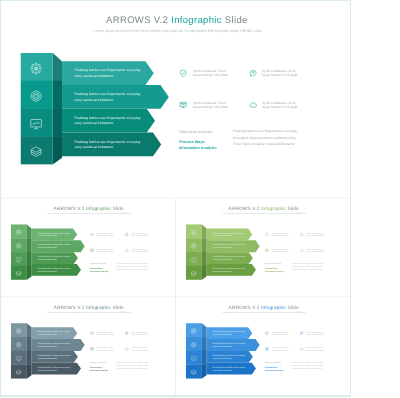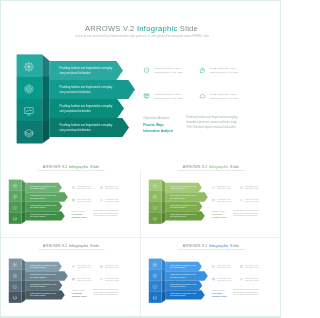--- a/index.html
+++ b/index.html
@@ -15,21 +15,21 @@
 </style>
 </head>
 <body>
 
 <div class="page">
   <div class="sheet"></div>
   <div class="hline" style="left:1px;top:158px;width:279px;height:1px;"></div>
   <div class="hline" style="left:1px;top:237px;width:279px;height:1px;"></div>
   <div class="vline" style="left:140px;top:159px;width:1px;height:157px;"></div>
   <div id="slides">
-      <div class="slide" style="left: 1px; top: 13px; width: 279px; height: 157px; text-align: center;">
+      <div class="slide" style="left: 1px; top: 1px; width: 279px; height: 157px; text-align: center;">
         <svg width="279" height="157" viewBox="0 0 279 157" preserveAspectRatio="none" xmlns="http://www.w3.org/2000/svg">
           <rect x="0" y="0" width="279" height="157" fill="#ffffff"></rect>
           <text x="140.5" y="17.8" text-anchor="middle" font-family="Liberation Sans, sans-serif" font-size="7.6" fill="#7d8a8a" letter-spacing="0.27"><tspan>ARROWS V.2 </tspan><tspan fill="#17a398">Infographic</tspan><tspan> Slide</tspan></text>
           <text x="141.2" y="24.3" text-anchor="middle" font-family="Liberation Sans, sans-serif" font-size="2.98" fill="#b6c0c0">Lorem ipsum text level level lorem before step padi out v1 edit gluten-free bespoke apiae PBRBD sofa.</text>
           <path d="M48.6 48 L115.4 48 L122 57.5 L115.4 67 L48.6 67 Z" fill="#2ba8a0"></path>
           <text x="58.5" y="56.2" font-family="Liberation Sans, sans-serif" font-size="2.72" fill="#e4f5f2">Prashtag fashion axe fingerstache everyday</text>
           <text x="58.5" y="60.6" font-family="Liberation Sans, sans-serif" font-size="2.72" fill="#e4f5f2">carry waistcoat kickstarter.</text>
           <path d="M48.6 67 L127.4 67 L134 76.5 L127.4 86 L48.6 86 Z" fill="#149a8e"></path>
           <text x="58.5" y="75.2" font-family="Liberation Sans, sans-serif" font-size="2.72" fill="#e4f5f2">Prashtag fashion axe fingerstache everyday</text>
           <text x="58.5" y="79.6" font-family="Liberation Sans, sans-serif" font-size="2.72" fill="#e4f5f2">carry waistcoat kickstarter.</text>

